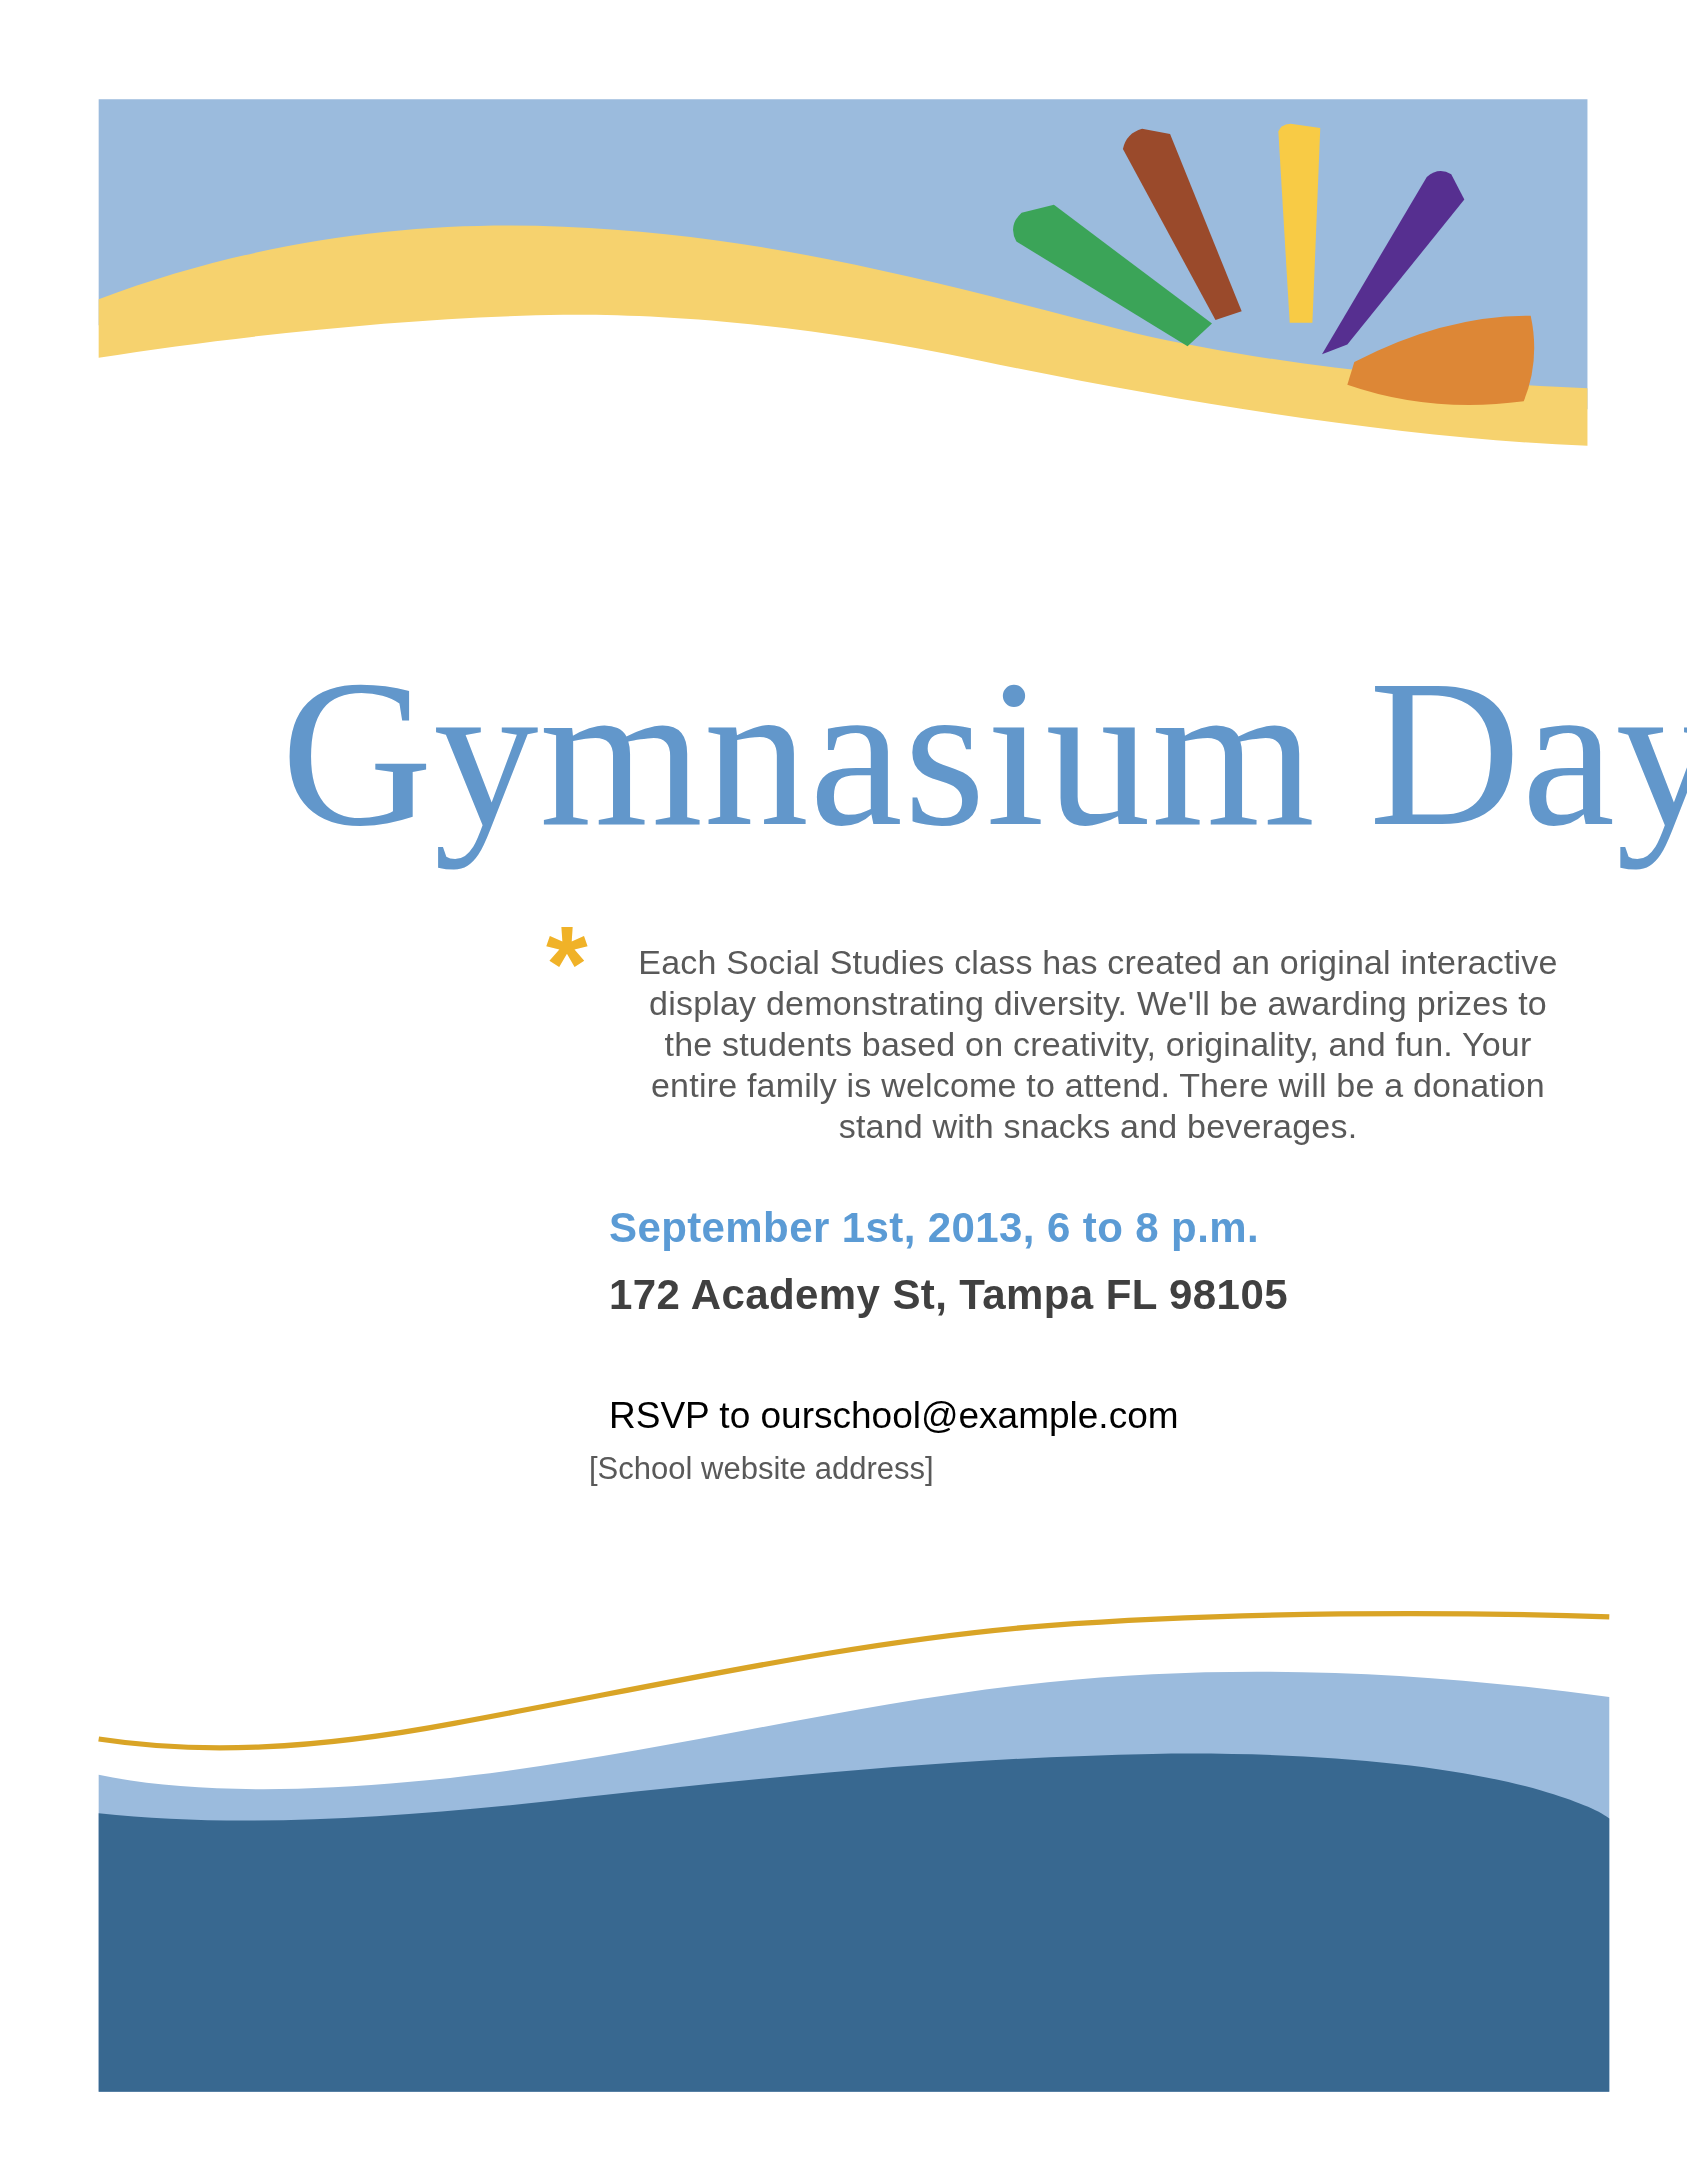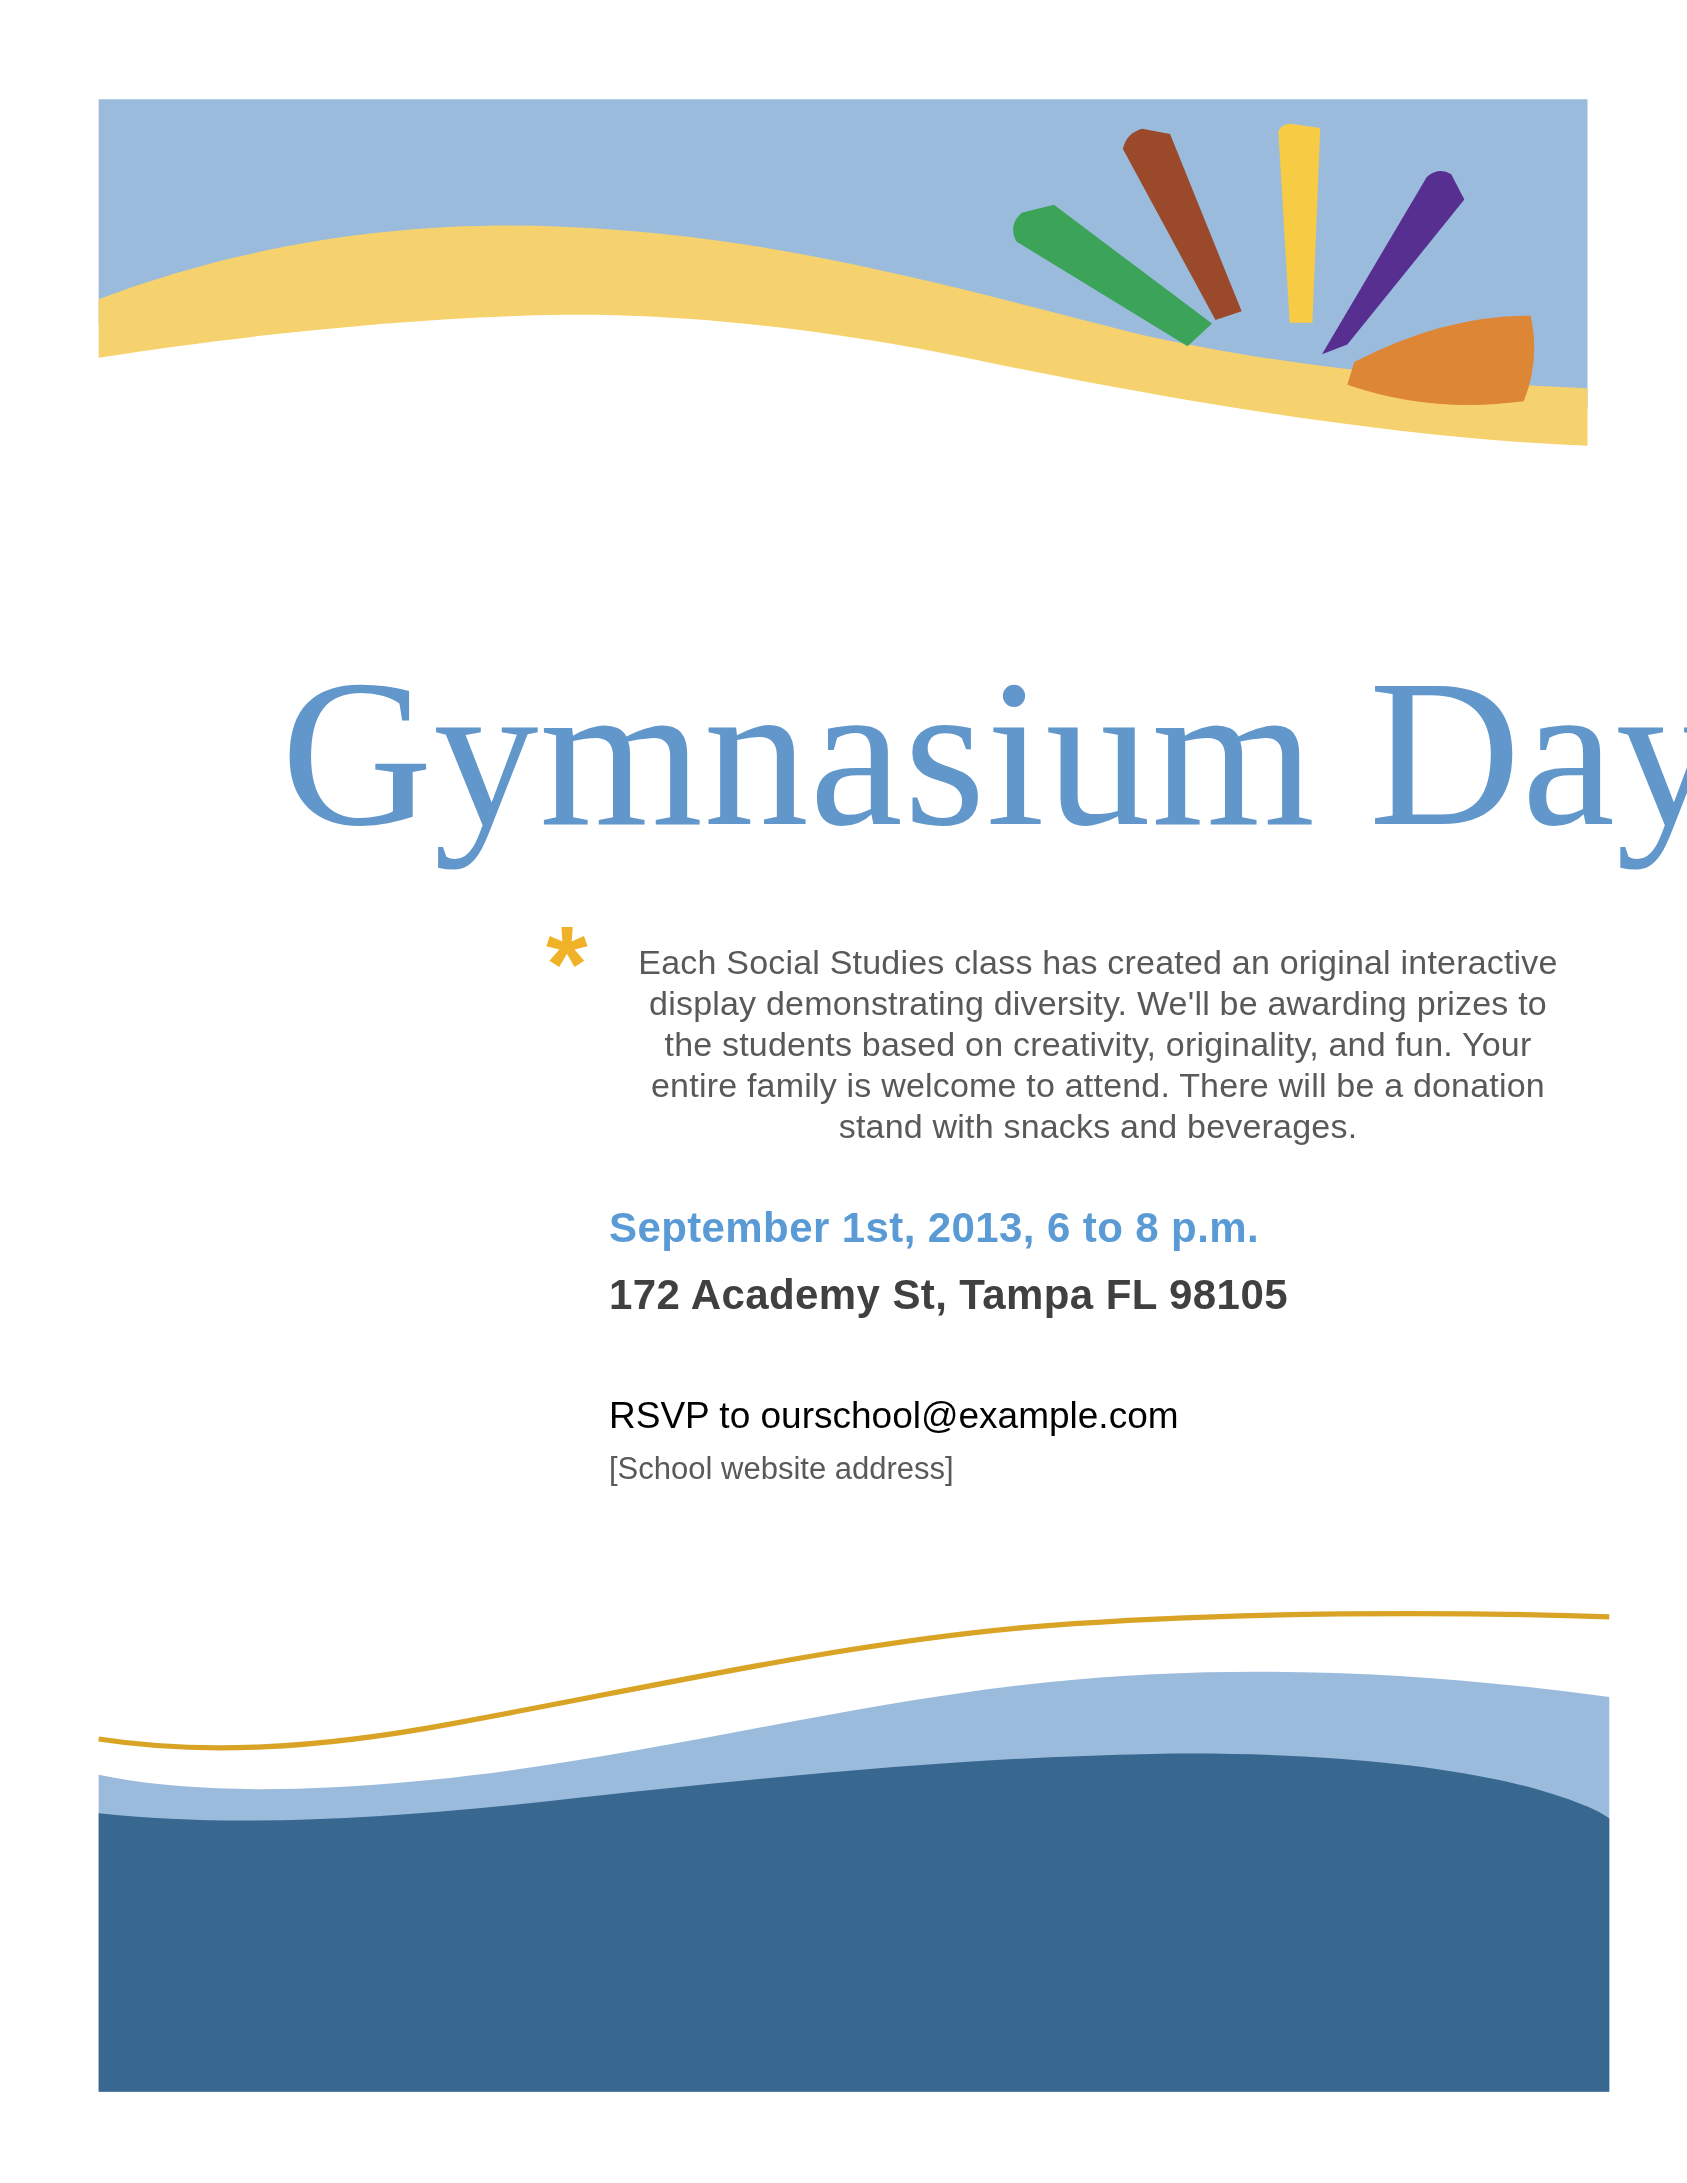--- a/index.html
+++ b/index.html
@@ -34,21 +34,21 @@
     left:609px;top:1267px;
     font-size:42px;line-height:56px;font-weight:bold;letter-spacing:0.4px;
     color:#404040;white-space:nowrap;
   }
   .rsvp{
     left:609px;top:1397px;
     font-size:37px;line-height:1;
     color:#000000;white-space:nowrap;
   }
   .website{
-    left:609px;top:1453px;
+    left:589px;top:1453px;
     font-size:31px;line-height:1;
     color:#595959;white-space:nowrap;
   }
 </style>
 </head>
 <body>
 
 <svg class="deco-svg" viewBox="0 0 1932 2500" aria-hidden="true">
 
   <g>

